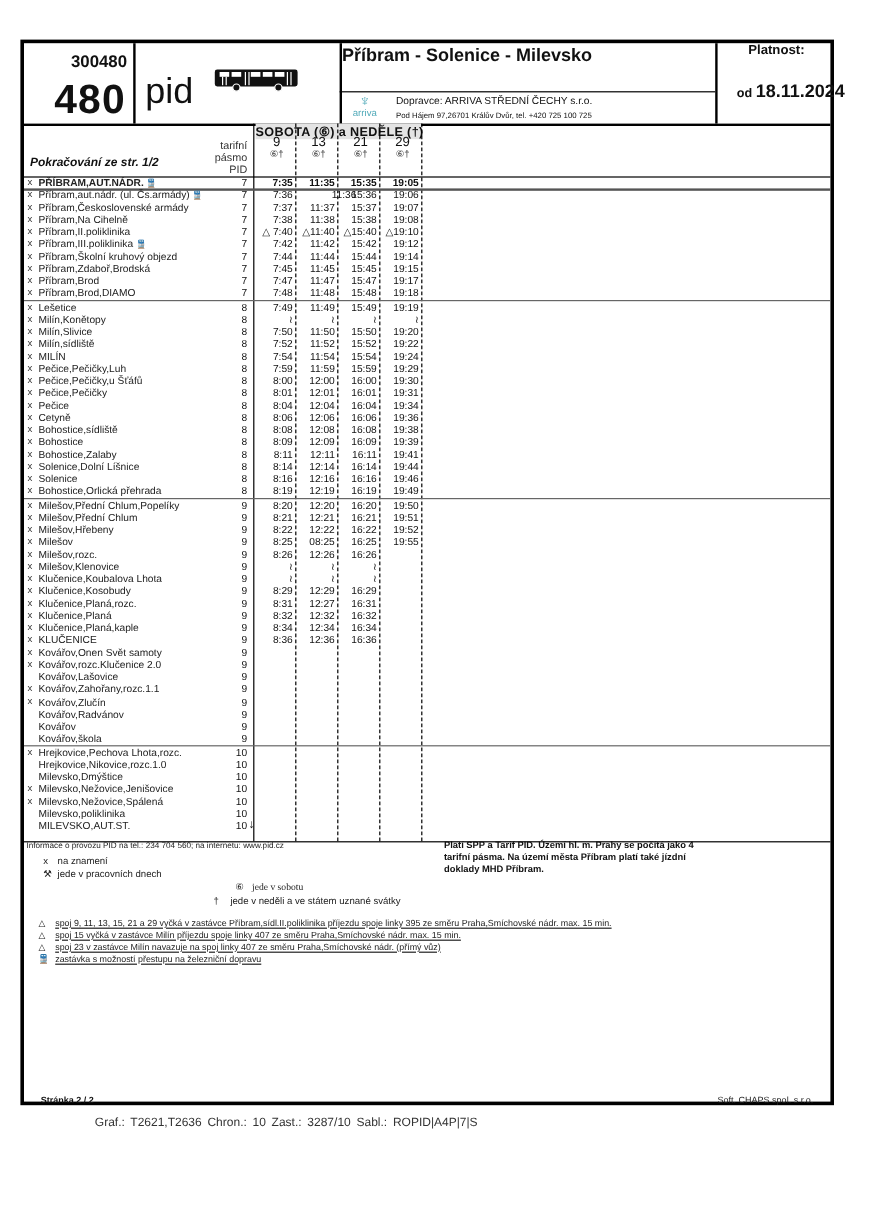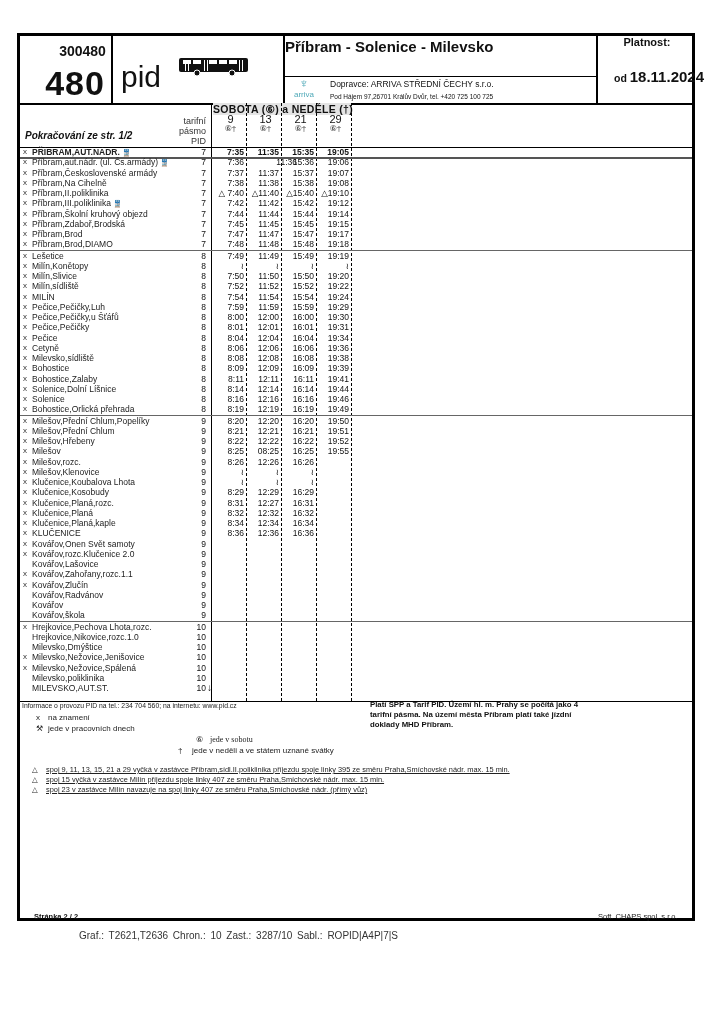--- a/index.html
+++ b/index.html
@@ -303,21 +303,21 @@
           <span class="x">x</span>
           <span class="stop"><span>Cetyně</span></span>
           <span class="zone">8</span>
           <span class="t" style="left:191px">8:06</span>
           <span class="t" style="left:226px">12:06</span>
           <span class="t" style="left:261px">16:06</span>
           <span class="t" style="left:296px">19:36</span>
         </div>
         <div class="row">
           <span class="x">x</span>
-          <span class="stop"><span>Milevsko,sídliště</span></span>
+          <span class="stop"><span>Bohostice,sídliště</span></span>
           <span class="zone">8</span>
           <span class="t" style="left:191px">8:08</span>
           <span class="t" style="left:226px">12:08</span>
           <span class="t" style="left:261px">16:08</span>
           <span class="t" style="left:296px">19:38</span>
         </div>
         <div class="row">
           <span class="x">x</span>
           <span class="stop"><span>Bohostice</span></span>
           <span class="zone">8</span>
@@ -624,18 +624,19 @@
   </div>
   <div class="abs legend" style="left:158px;top:710px;">
     <span style="display:inline-block;width:14px;">†</span><span>jede v neděli a ve státem uznané svátky</span>
   </div>
   <div class="abs tariff-note">Platí SPP a Tarif PID. Území hl. m. Prahy se počítá jako 4 tarifní pásma. Na území města Příbram platí také jízdní doklady MHD Příbram.</div>
 
   <div class="abs notes" id="notes">
       <div><span class="sym">△</span><span>spoj 9, 11, 13, 15, 21 a 29 vyčká v zastávce Příbram,sídl.II.poliklinika příjezdu spoje linky 395 ze směru Praha,Smíchovské nádr. max. 15 min.</span></div>
       <div><span class="sym">△</span><span>spoj 15 vyčká v zastávce Milín příjezdu spoje linky 407 ze směru Praha,Smíchovské nádr. max. 15 min.</span></div>
       <div><span class="sym">△</span><span>spoj 23 v zastávce Milín navazuje na spoj linky 407 ze směru Praha,Smíchovské nádr. (přímý vůz)</span></div>
+      <div><span class="sym">🚆</span><span>zastávka s možností přestupu na železniční dopravu</span></div>
     </div>
 
   <div class="abs" id="page-no">Stránka 2 / 2</div>
   <div class="abs" id="software">Soft. CHAPS spol. s r.o.</div>
 </div>
 <div class="abs" id="footer-meta">Graf.:  T2621,T2636    Chron.: 10    Zast.: 3287/10    Sabl.: ROPID|A4P|7|S</div>
 
 </body></html>

